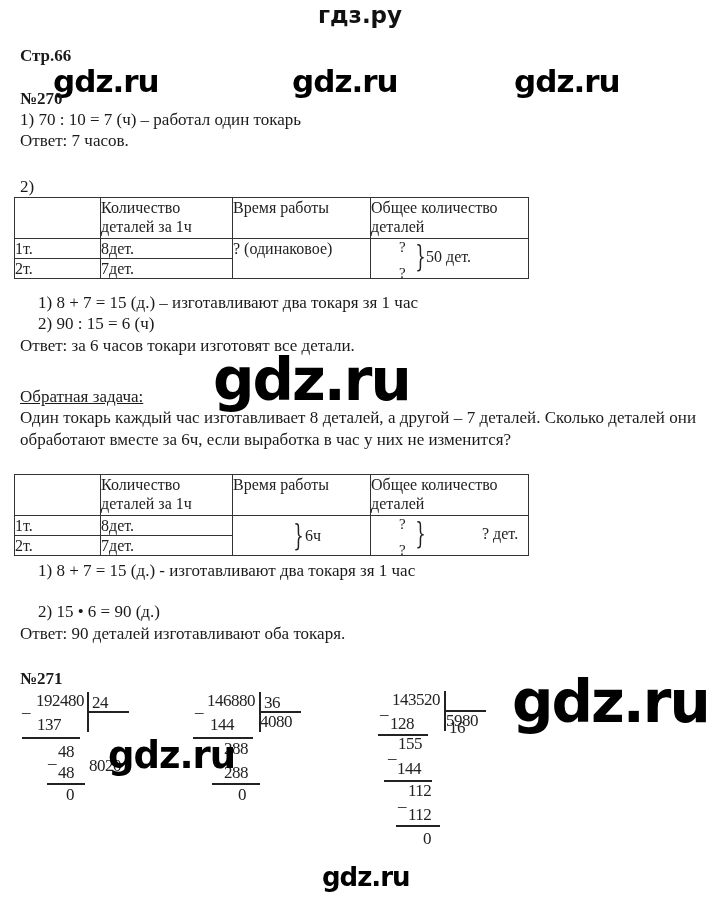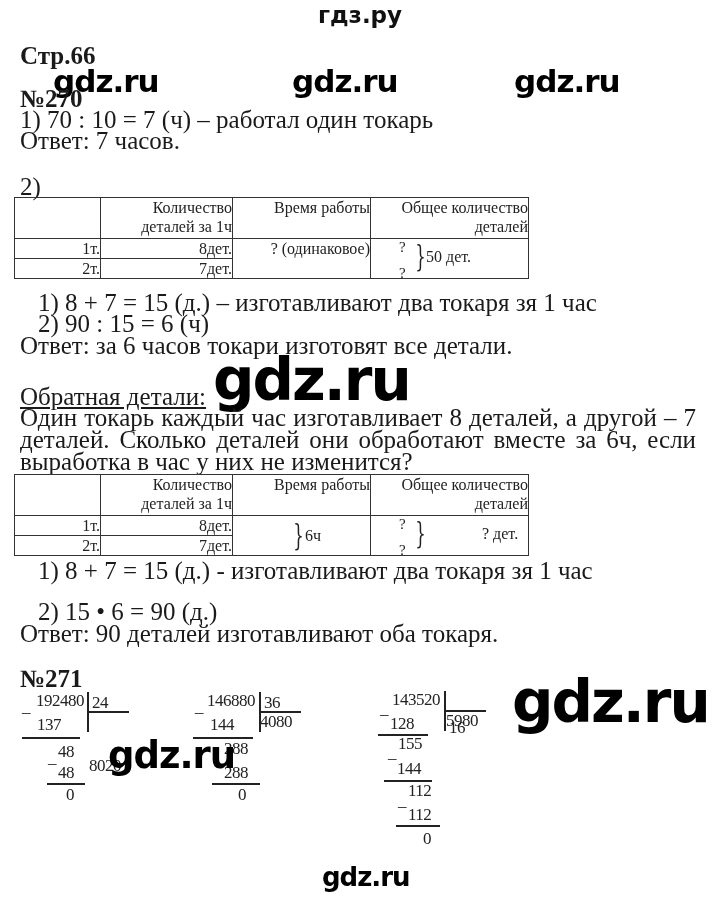--- a/index.html
+++ b/index.html
@@ -1,28 +1,28 @@
 <!DOCTYPE html>
 <html><head>
 <meta charset="utf-8">
 <style>
   html, body { margin: 0; padding: 0; background: #ffffff; }
   body { width: 720px; height: 898px; position: relative; overflow: hidden; color: #1a1a1a;
          font-family: "Liberation Serif", "DejaVu Serif", serif; }
   .abs { position: absolute; white-space: nowrap; }
-  .t { font-size: 25px; line-height: 21px; }
+  .t { font-size: 17px; line-height: 21px; }
   .bold { font-weight: bold; }
   .wm { position: absolute; font-family: "DejaVu Sans", "Liberation Sans", sans-serif; font-weight: bold;
         color: #000; letter-spacing: -1px; white-space: nowrap; }
   .header-site { position: absolute; left: 0; width: 720px; top: 2px; text-align: center;
         font-family: "DejaVu Sans", "Liberation Sans", sans-serif; font-weight: bold; font-size: 23px; color: #111; }
   .u { text-decoration: underline; }
   .just { white-space: normal; text-align: justify; text-align-last: left; }
   table.tbl { position: absolute; border-collapse: collapse; font-size: 16px; line-height: 19px; }
-  table.tbl td { border: 1.5px solid #333; text-align: right; vertical-align: top; padding: 0; color: #222; }
+  table.tbl td { border: 1.5px solid #333; text-align: left; vertical-align: top; padding: 0; color: #222; }
   .brace { font-family: "DejaVu Serif", serif; font-size: 30px; line-height: 30px; display: inline-block; transform: scaleX(0.55); color: #222; }
   .div { position: absolute; font-size: 17px; line-height: 17px; color: #222; }
   .div .n { position: absolute; white-space: nowrap; letter-spacing: -0.5px; }
   .div .ln { position: absolute; height: 1.5px; background: #222; }
   .div .vl { position: absolute; width: 1.5px; background: #222; }
 </style>
 </head>
 <body>
 
 <div class="header-site">гдз.ру</div>
@@ -70,21 +70,21 @@
   </tr>
 </tbody>
   </table>
 
 <div class="abs t" style="left:38px; top:292px;">1) 8 + 7 = 15 (д.) – изготавливают два токаря зя 1 час</div>
 <div class="abs t" style="left:38px; top:313px;">2) 90 : 15 = 6 (ч)</div>
 <div class="abs t" style="left:20px; top:335px;">Ответ: за 6 часов токари изготовят все детали.</div>
 
 <div class="wm" style="left:213px; top:346px; font-size:58px; letter-spacing:-2px;">gdz.ru</div>
 
-<div class="abs t u" style="left:20px; top:386px;">Обратная детали:</div>
+<div class="abs t u" style="left:20px; top:386px;">Обратная задача:</div>
 <div class="abs t just" style="left:20px; top:407px; width:676px; line-height:22px;">Один токарь каждый час изготавливает 8 деталей, а другой – 7 деталей. Сколько деталей они обработают вместе за 6ч, если выработка в час у них не изменится?</div>
 
 <table class="tbl" style="left:14px; top:474px; width:515px;">
   <colgroup>
       <col style="width:86px">
       <col style="width:132px">
       <col style="width:138px">
       <col style="width:158px">
     </colgroup>
   <tbody>

